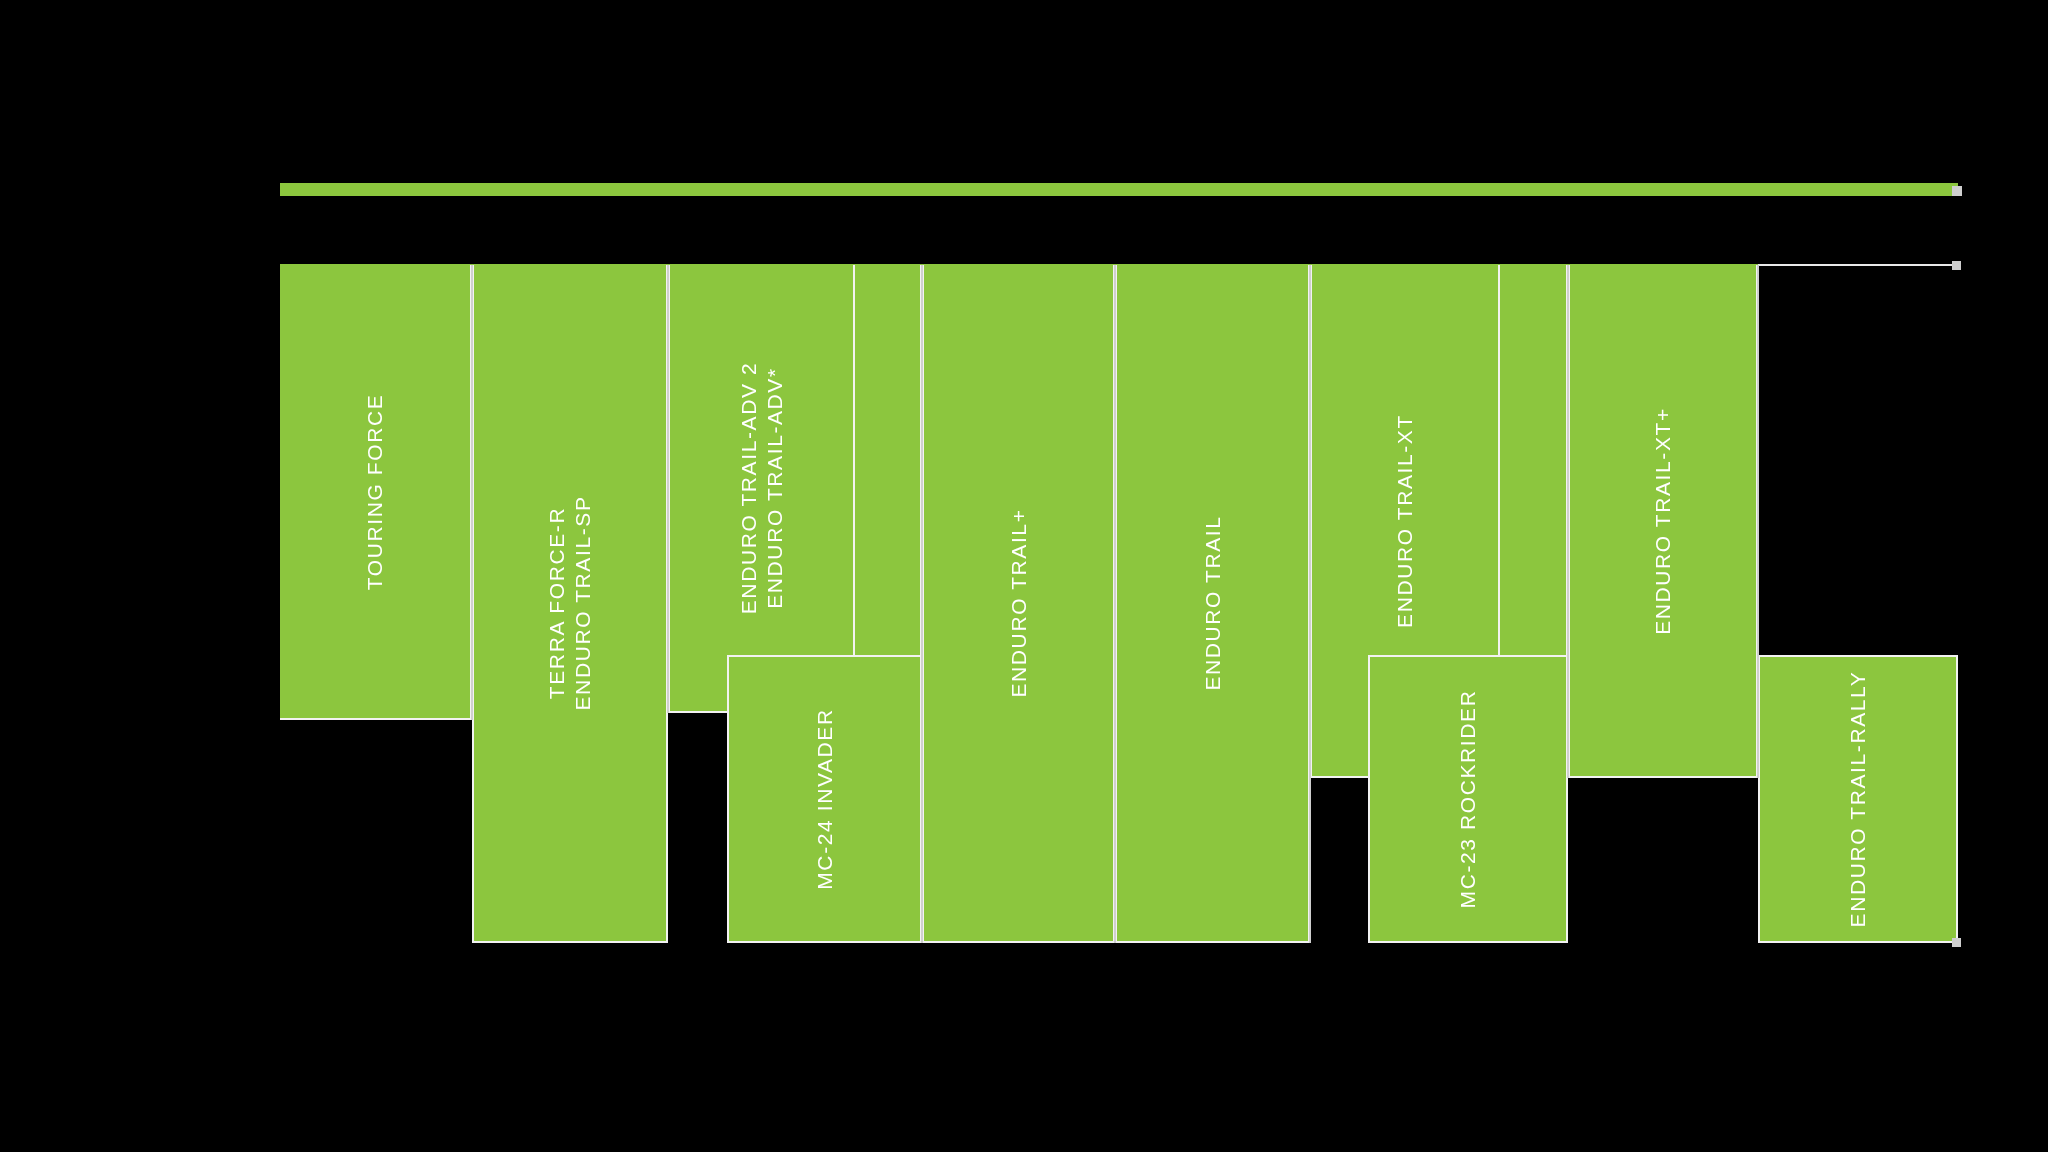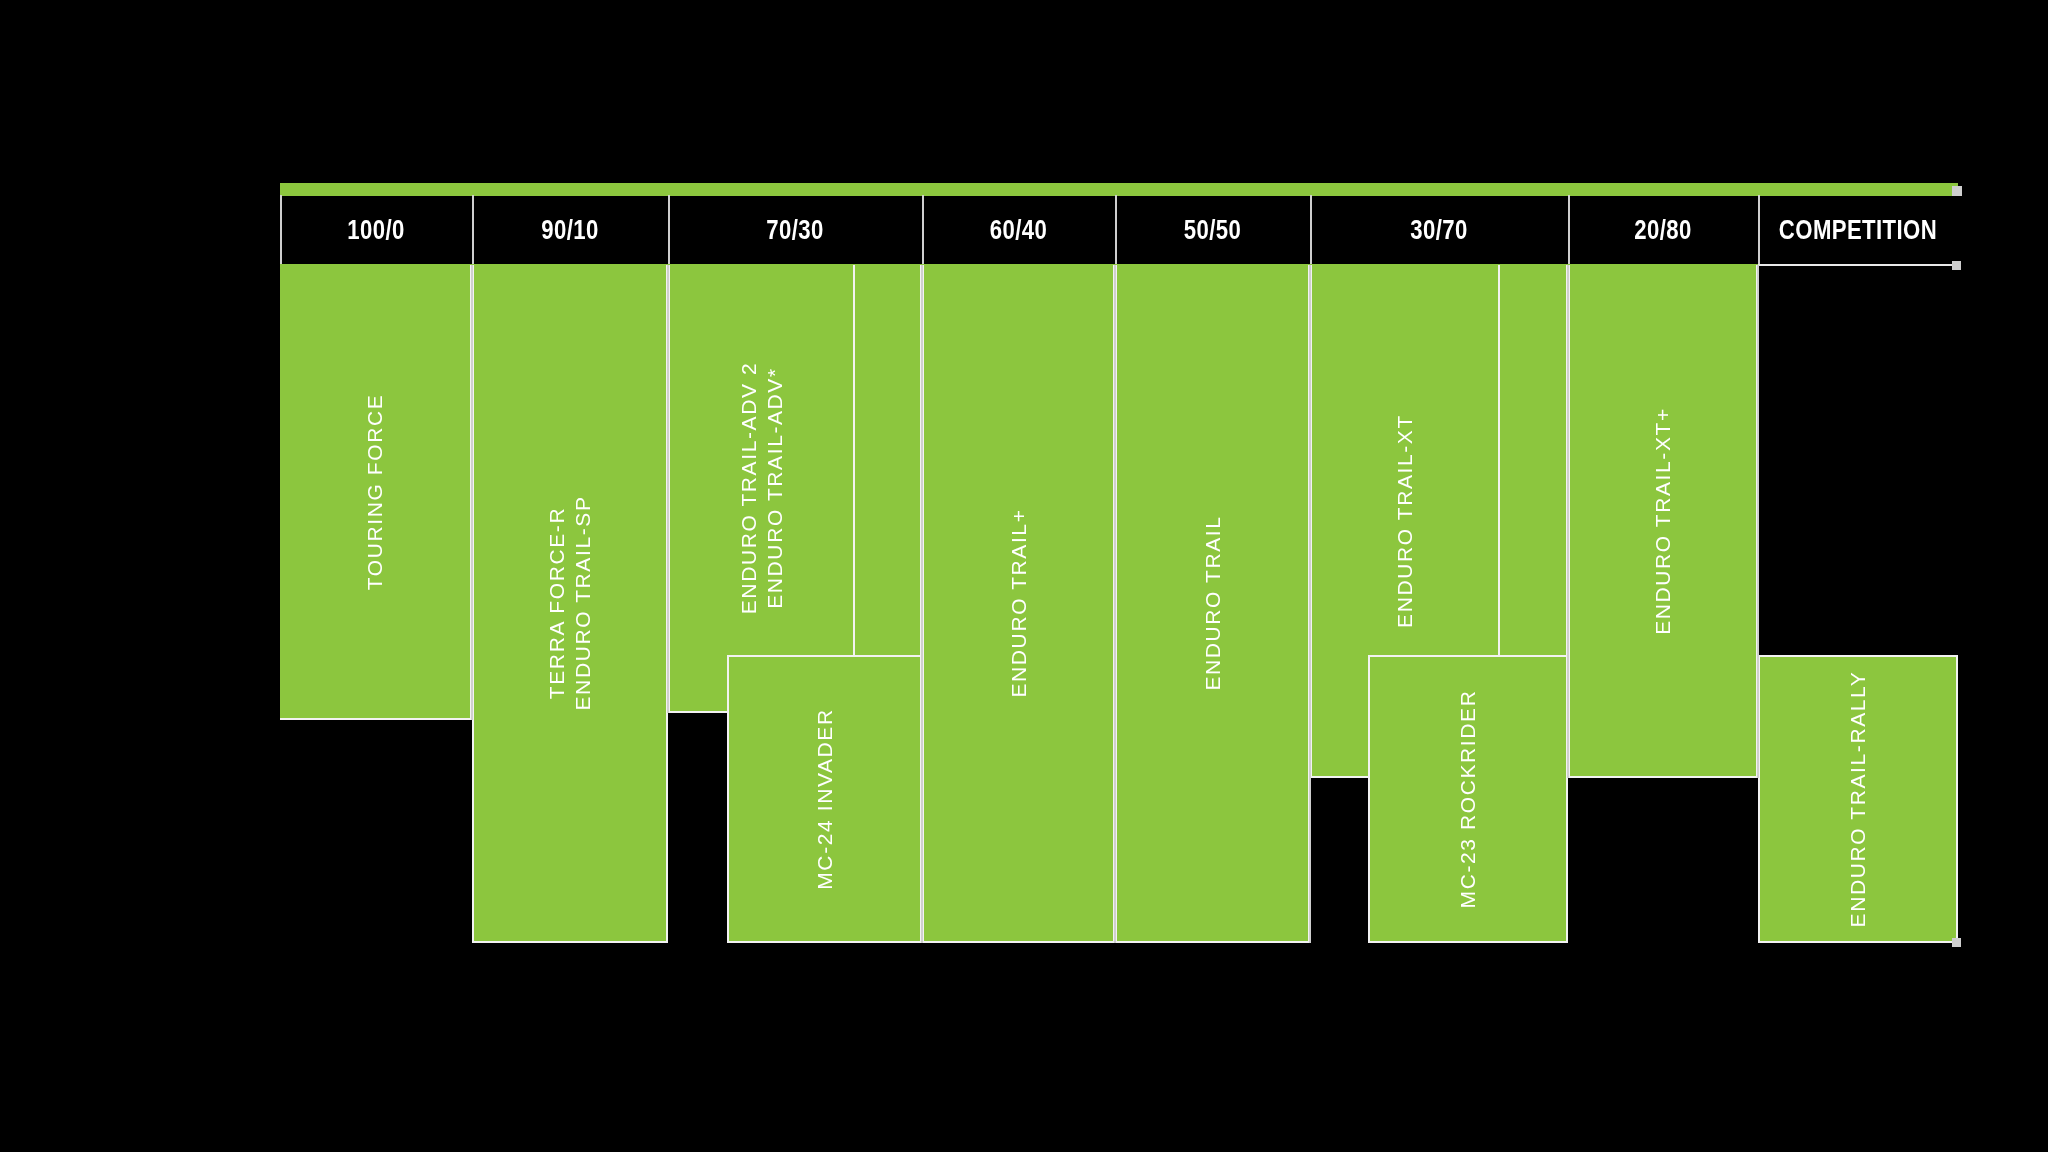--- a/index.html
+++ b/index.html
@@ -36,39 +36,20 @@
   .notch{position:absolute;background:#cfcfcf;}
 </style>
 </head>
 <body>
 
 <div id="stage">
 
   <div class="toprail" style="left:280px;top:183px;width:1678px;height:13px;"></div>
   <div class="notch" style="left:1952px;top:186px;width:10px;height:10px;"></div>
 
-  <div class="hdr-band">
-    <div class="hdr-sep" style="left:0px;"></div>
-    <div class="hdr-sep" style="left:192px;"></div>
-    <div class="hdr-sep" style="left:388px;"></div>
-    <div class="hdr-sep" style="left:642px;"></div>
-    <div class="hdr-sep" style="left:835px;"></div>
-    <div class="hdr-sep" style="left:1030px;"></div>
-    <div class="hdr-sep" style="left:1288px;"></div>
-    <div class="hdr-sep" style="left:1478px;"></div>
-
-    <div class="hdr-cell" style="left:0px;width:192px;">100/0</div>
-    <div class="hdr-cell" style="left:192px;width:196px;">90/10</div>
-    <div class="hdr-cell" style="left:388px;width:254px;">70/30</div>
-    <div class="hdr-cell" style="left:642px;width:193px;">60/40</div>
-    <div class="hdr-cell" style="left:835px;width:195px;">50/50</div>
-    <div class="hdr-cell" style="left:1030px;width:258px;">30/70</div>
-    <div class="hdr-cell" style="left:1288px;width:190px;">20/80</div>
-    <div class="hdr-cell" style="left:1478px;width:200px;">COMPETITION</div>
-  </div>
 
   <div class="vsep" style="left:280px;top:263.5px;width:1478px;height:2px;background:#8cc63e;"></div>
   <div class="vsep" style="left:1758px;top:263.5px;width:200px;height:2px;background:#e8e8e8;"></div>
   <div class="notch" style="left:1952px;top:261px;width:9px;height:9px;"></div>
 
   <div class="bar" style="left:280px;top:265px;width:192px;height:455px;border-left:none;border-top:none;">
     <div class="barlabel">
       <span>TOURING FORCE</span>
     </div>
   </div>

